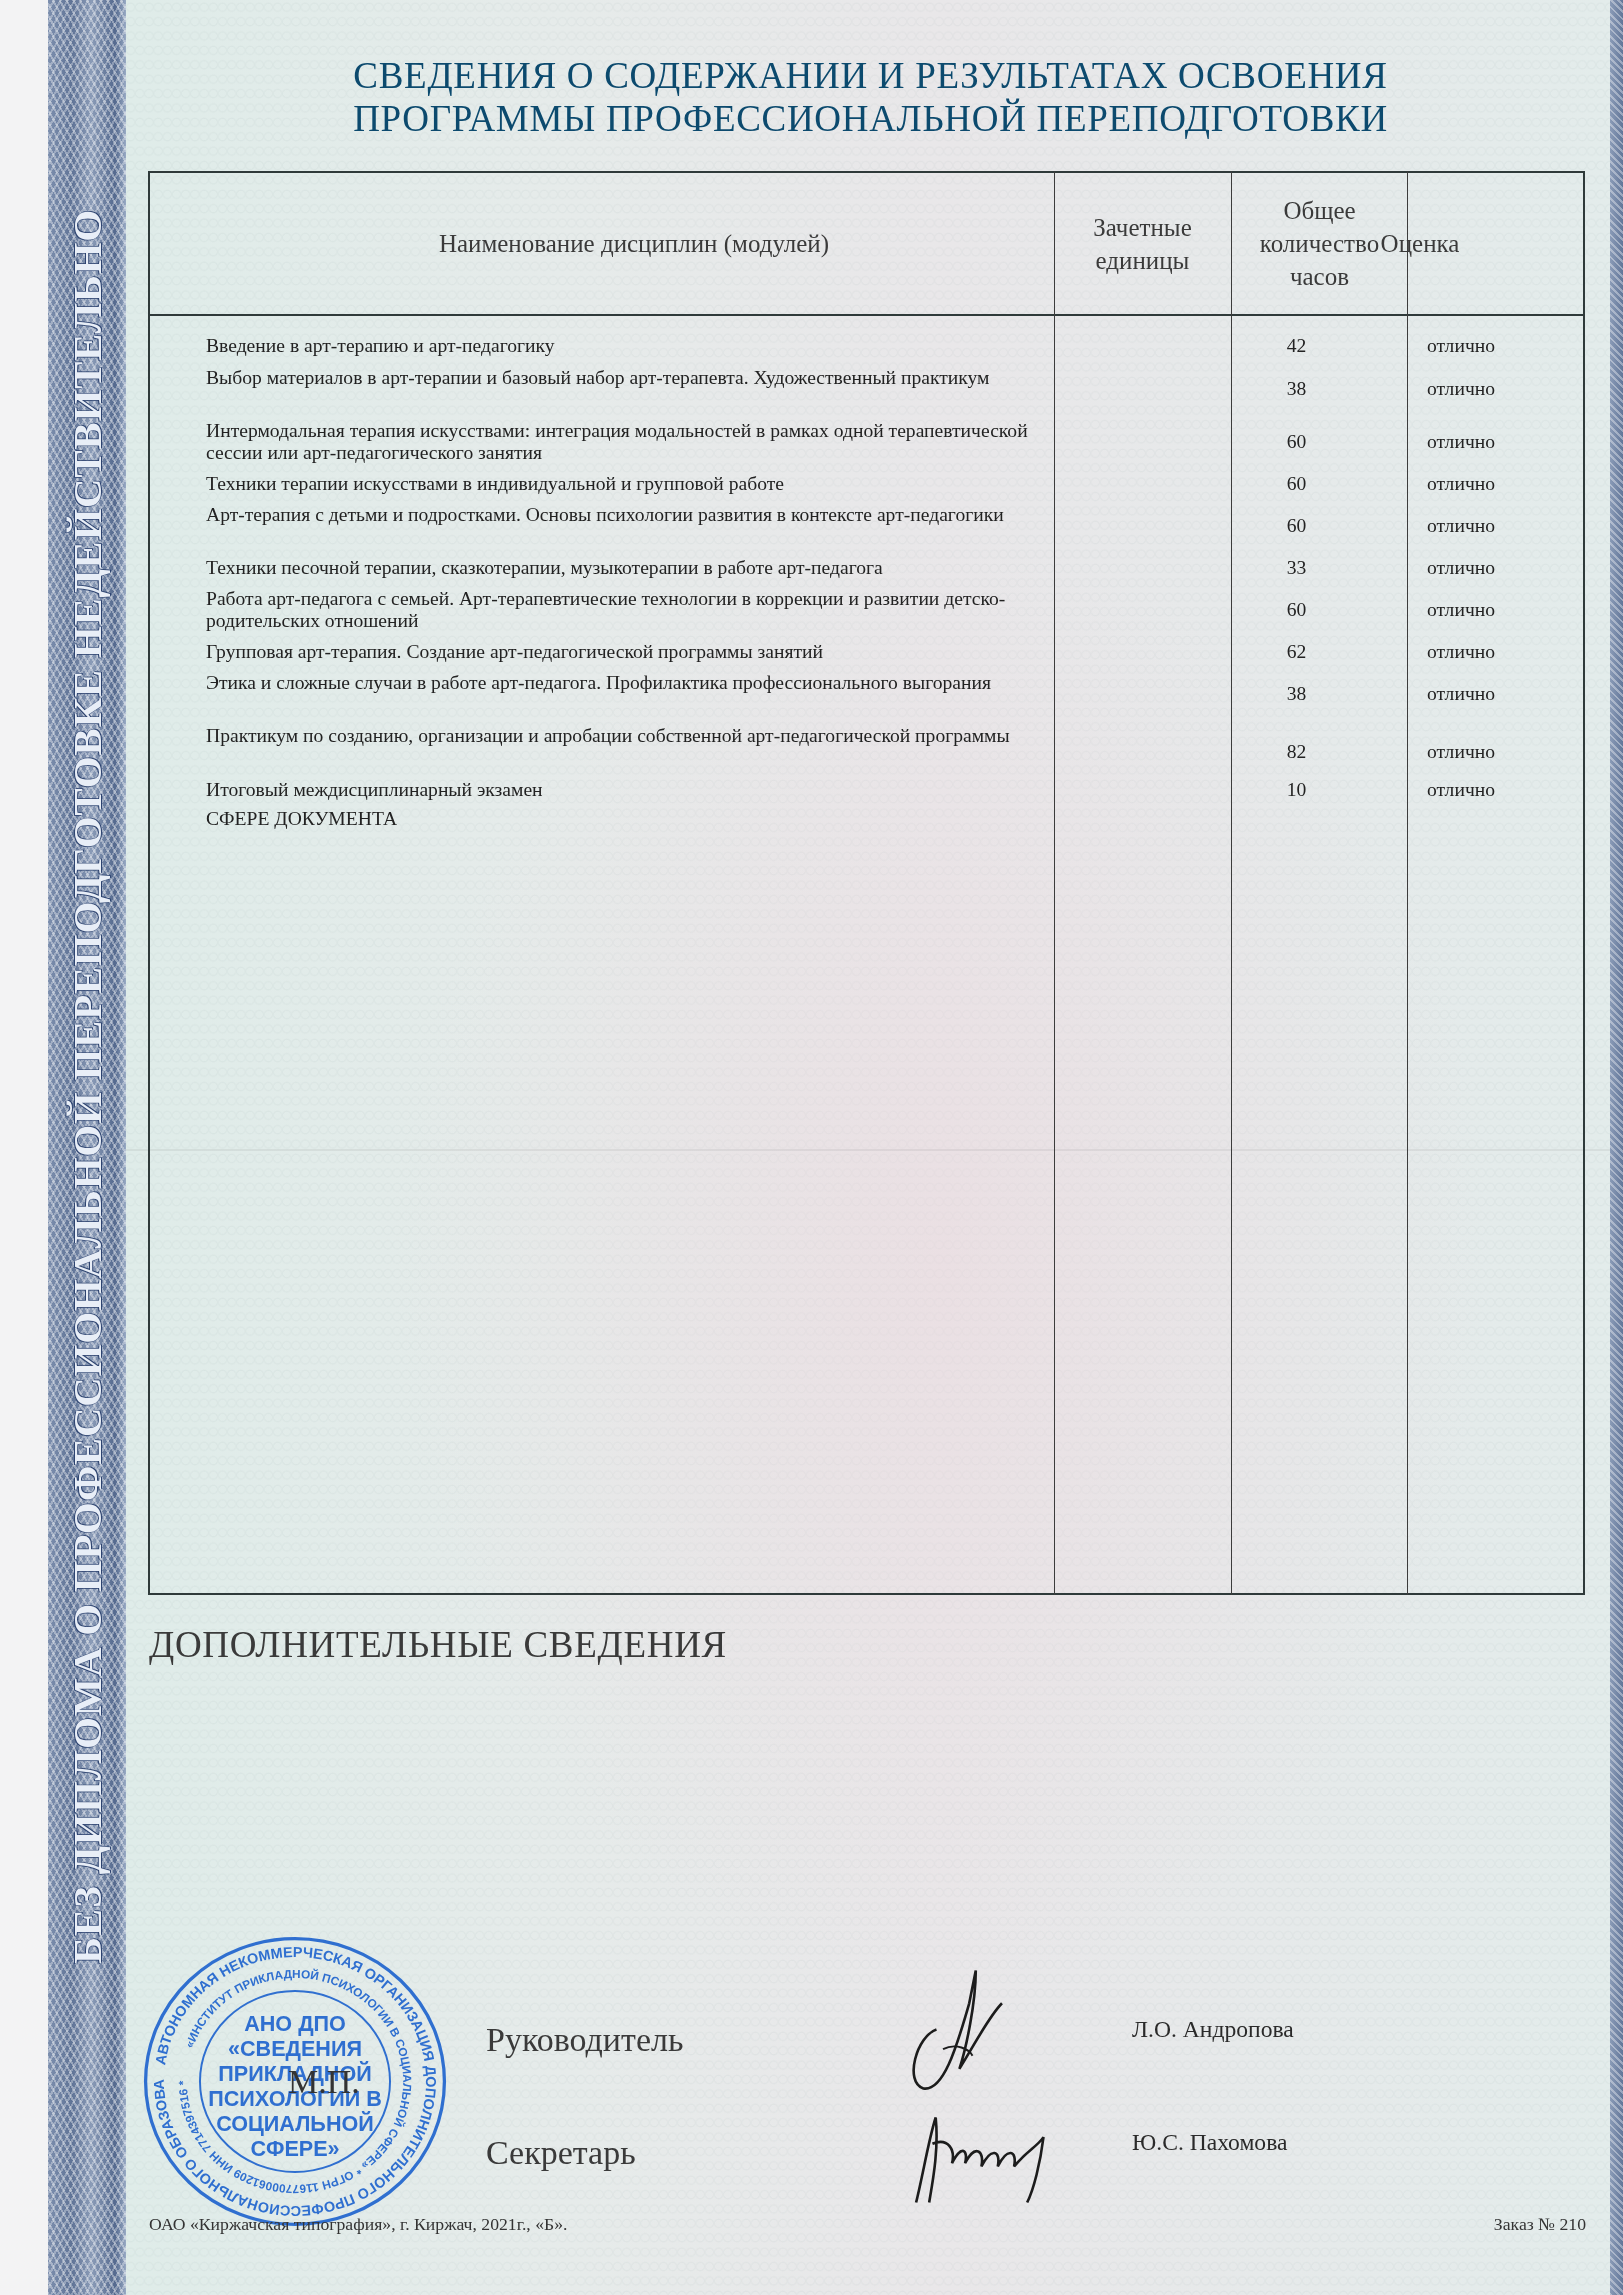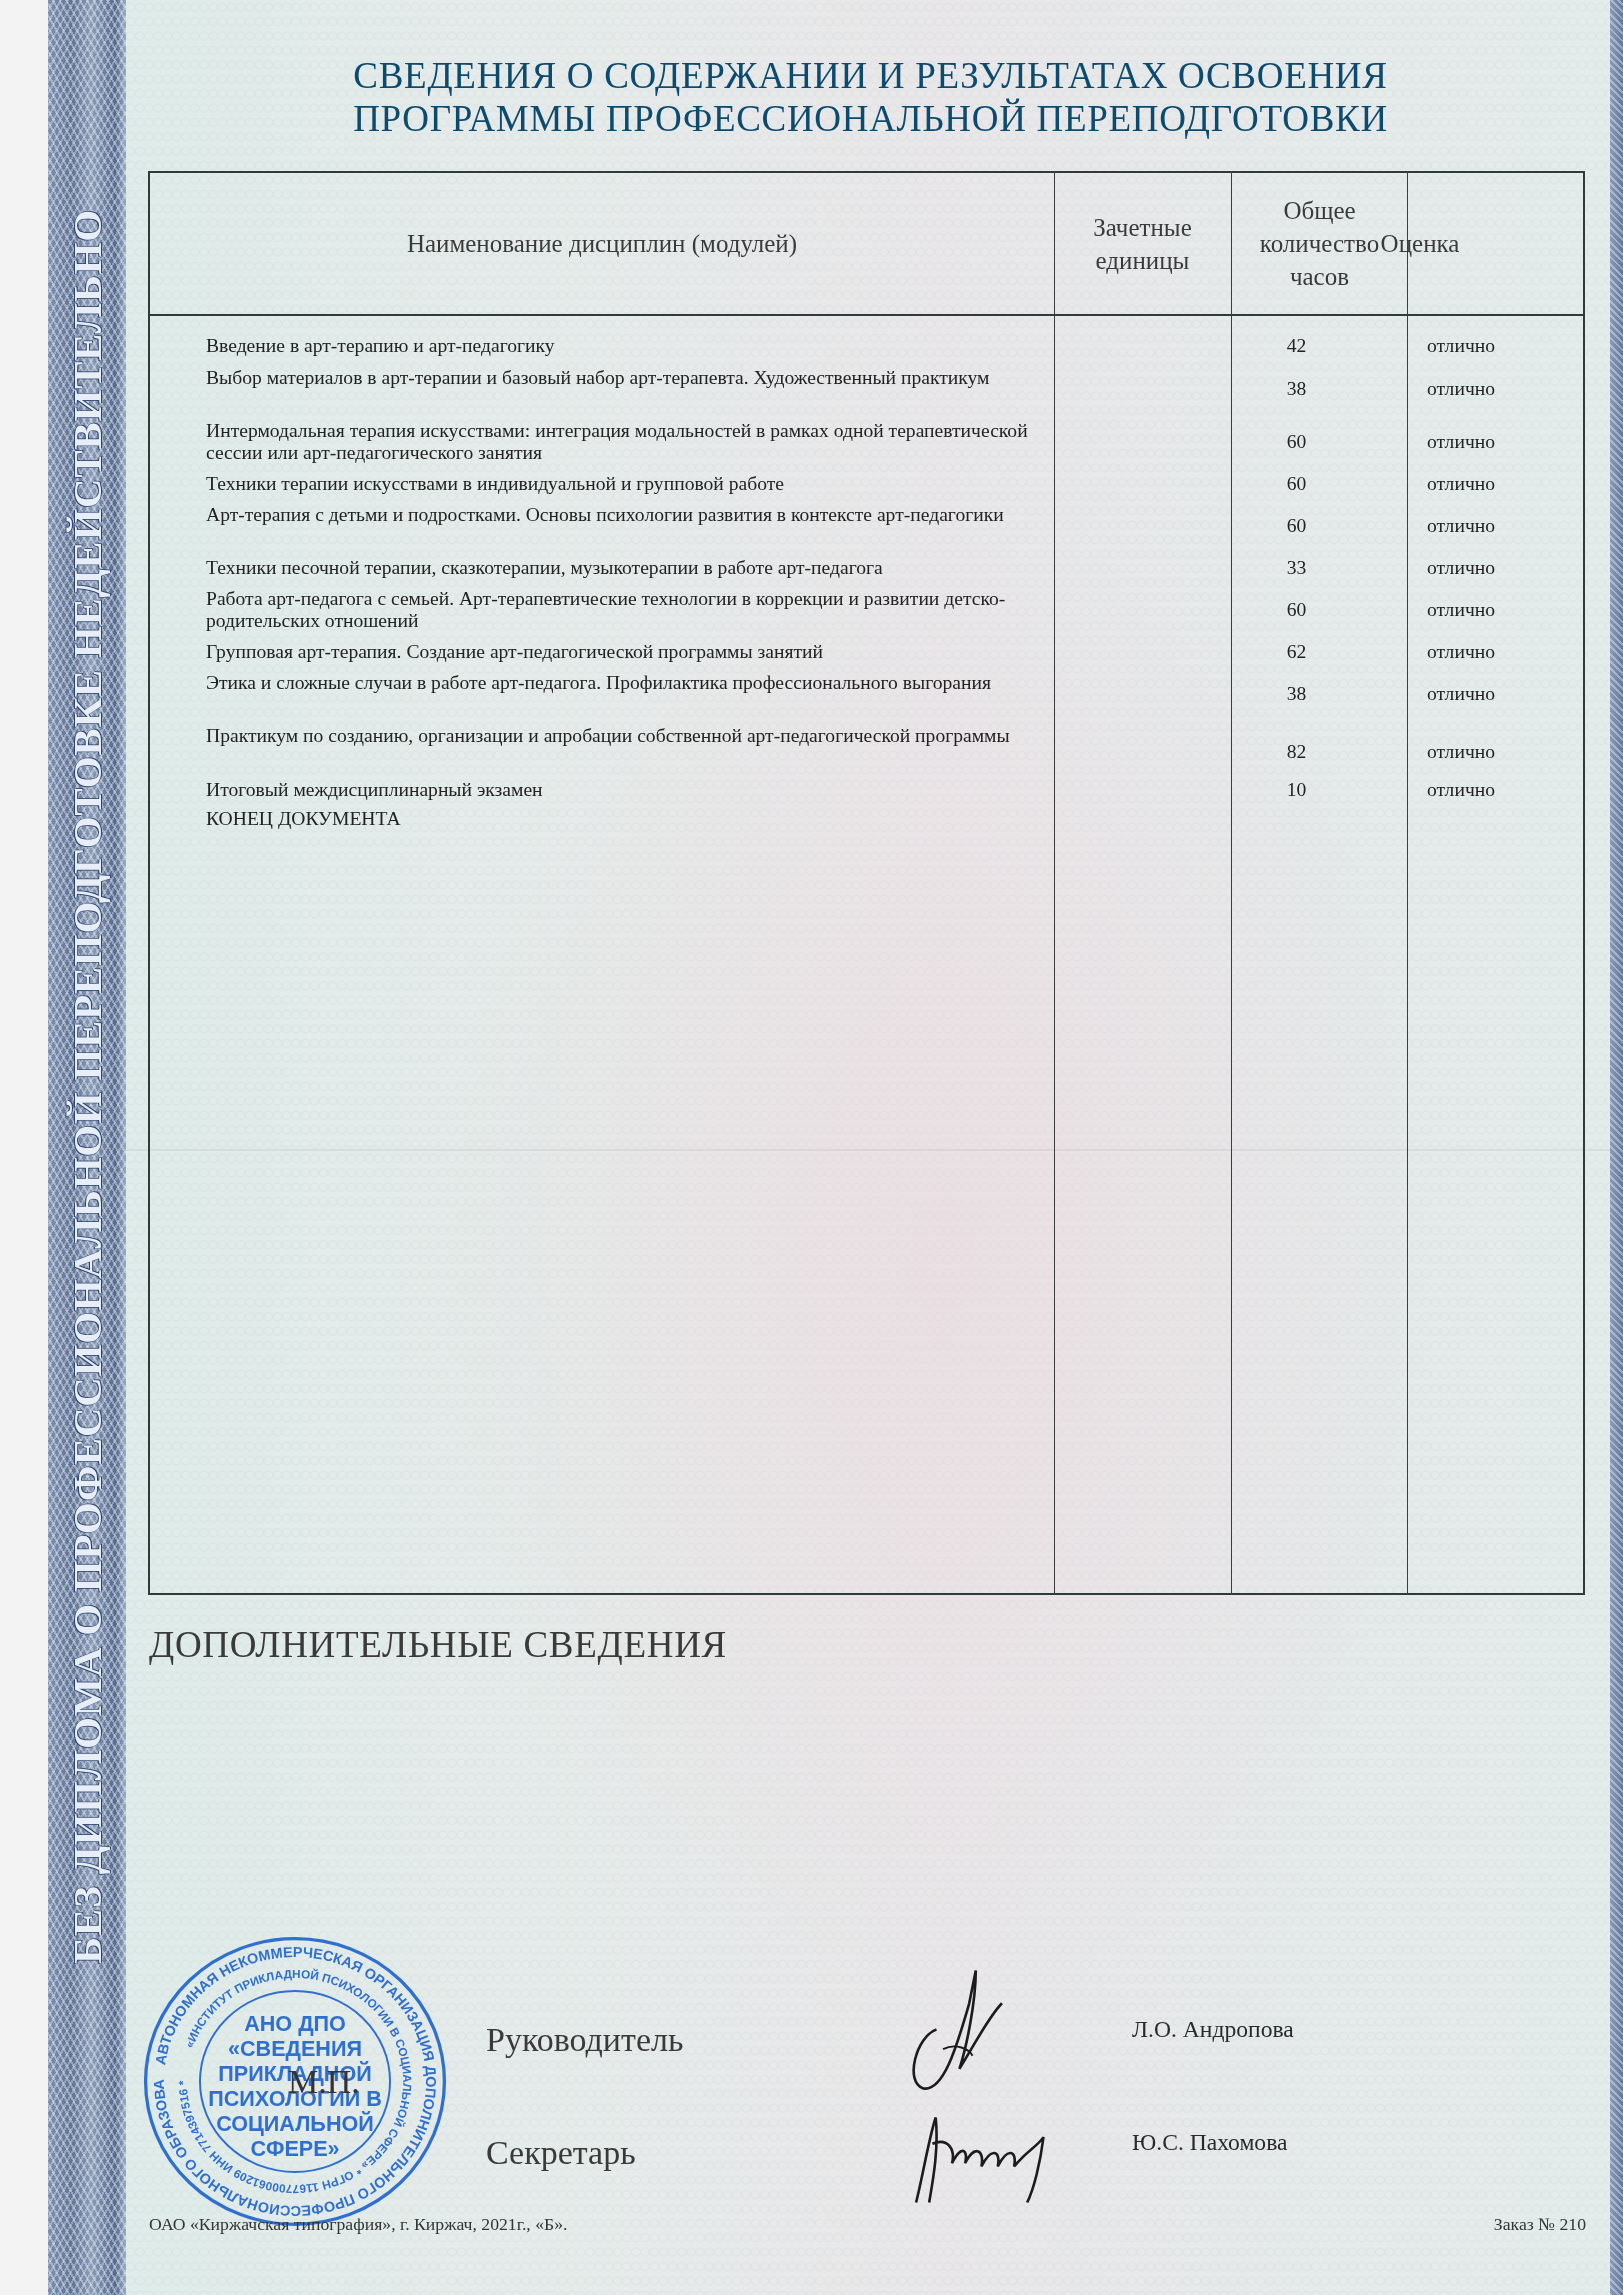--- a/index.html
+++ b/index.html
@@ -101,21 +101,21 @@
   <div>СВЕДЕНИЯ О СОДЕРЖАНИИ И РЕЗУЛЬТАТАХ ОСВОЕНИЯ</div>
   <div>ПРОГРАММЫ ПРОФЕССИОНАЛЬНОЙ ПЕРЕПОДГОТОВКИ</div>
 </div>
 
 <div class="table-frame"></div>
 <div class="header-line"></div>
 <div class="col-line" style="left:1054px"></div>
 <div class="col-line" style="left:1231px"></div>
 <div class="col-line" style="left:1407px"></div>
 
-<div class="head-cell" style="left:150px;width:904px;">Наименование дисциплин (модулей)</div>
+<div class="head-cell" style="left:150px;width:904px;padding-left:32px;">Наименование дисциплин (модулей)</div>
 <div class="head-cell" style="left:1055px;width:175px;padding:0 26px;box-sizing:border-box;">Зачетные единицы</div>
 <div class="head-cell" style="left:1232px;width:175px;padding:0 19.6px;box-sizing:border-box;">Общее количество часов</div>
 <div class="head-cell" style="left:1333px;width:174px;border-radius:8px;">Оценка</div>
 
 <div class="row" style="top:335px">
   <div class="name">Введение в арт-терапию и арт-педагогику</div>
   <div class="hours">42</div>
   <div class="grade">отлично</div>
 </div>
 <div class="row" style="top:367px">
@@ -161,21 +161,21 @@
 <div class="row" style="top:725px">
   <div class="name">Практикум по созданию, организации и апробации собственной арт-педагогической программы</div>
   <div class="hours" style="top:16.4px">82</div>
   <div class="grade" style="top:16.4px">отлично</div>
 </div>
 <div class="row" style="top:779px">
   <div class="name">Итоговый междисциплинарный экзамен</div>
   <div class="hours">10</div>
   <div class="grade">отлично</div>
 </div>
-<div class="end-doc">КОНЕЦ ДОКУМЕНТА</div>
+<div class="end-doc">СФЕРЕ ДОКУМЕНТА</div>
 
 <div class="section-title">ДОПОЛНИТЕЛЬНЫЕ СВЕДЕНИЯ</div>
 
 <div class="stamp">
   <svg viewBox="0 0 470 450">
     <defs>
       <path id="ringOuter" d="M 235,225 m -200,0 a 200,190 0 1,1 400,0 a 200,190 0 1,1 -400,0"></path>
       <path id="ringInner" d="M 235,225 m -165,0 a 165,158 0 1,1 330,0 a 165,158 0 1,1 -330,0"></path>
     </defs>
     <ellipse cx="235" cy="225" rx="228" ry="218" fill="none" stroke="#2f6fd0" stroke-width="5"></ellipse>

